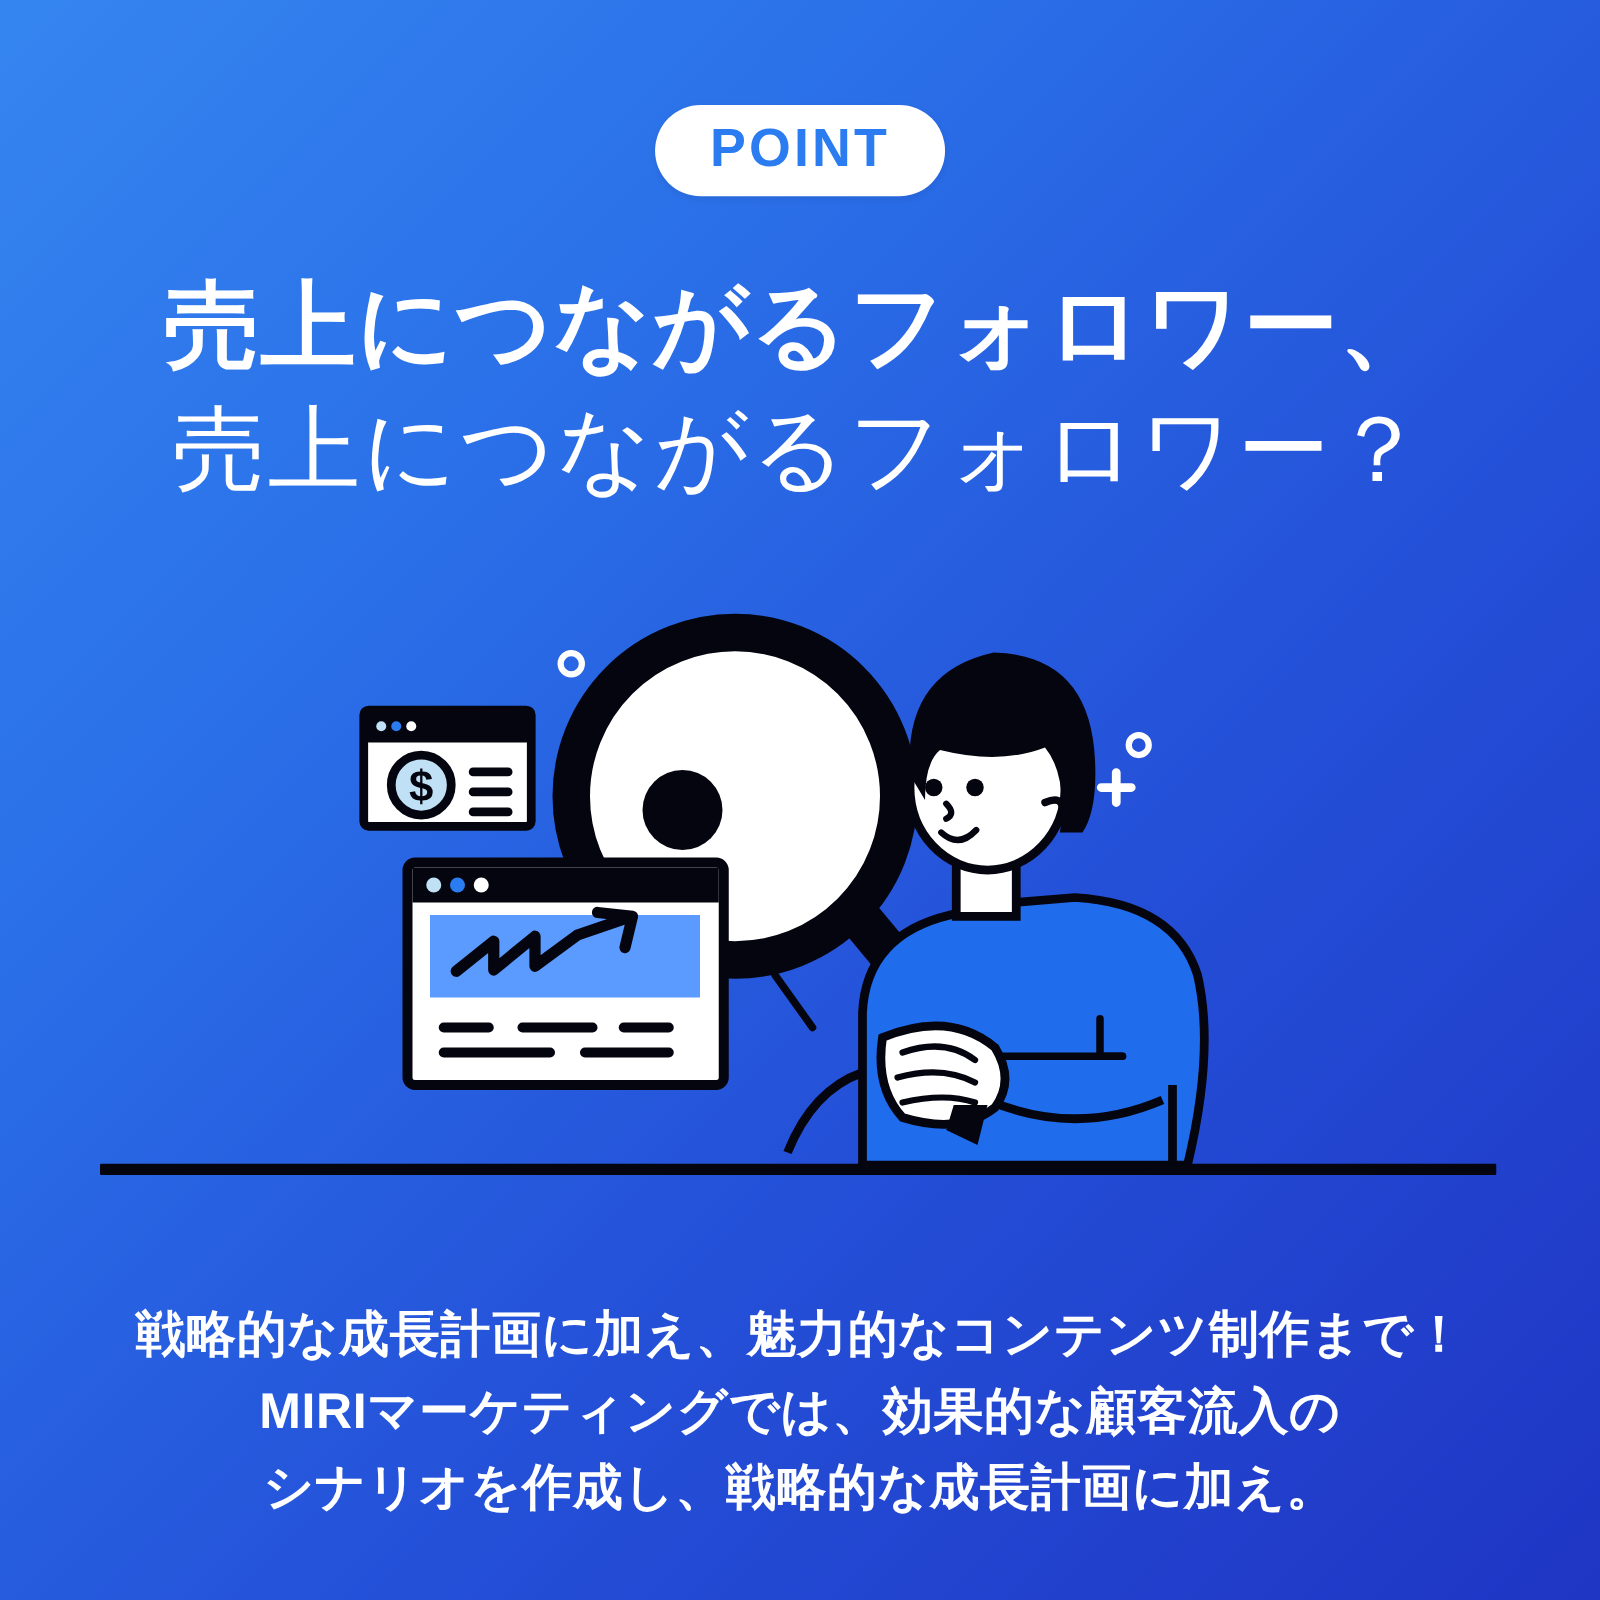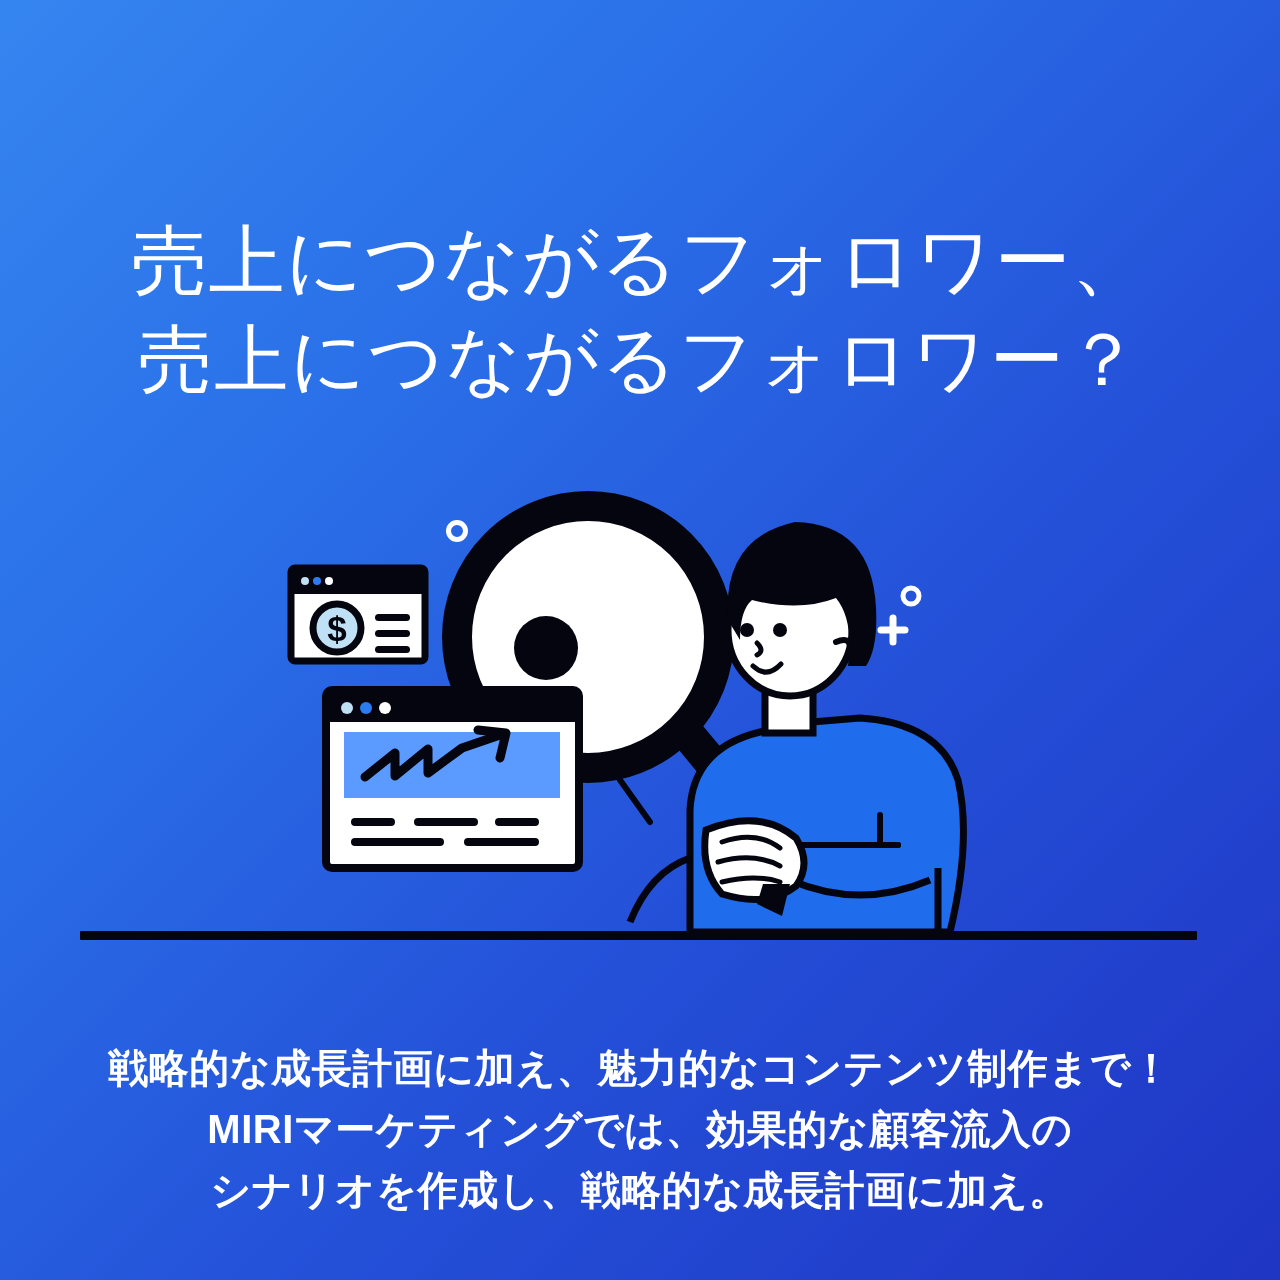--- a/index.html
+++ b/index.html
@@ -47,21 +47,21 @@
     position: absolute;
     left: 0;
     right: 0;
     top: 215px;
     text-align: center;
     color: #ffffff;
   }
   .headline-line1 {
     display: block;
     font-size: 76px;
-    font-weight: normal;
+    font-weight: bold;
     letter-spacing: 1px;
     line-height: 1.22;
     white-space: nowrap;
   }
   .headline-line2 {
     display: block;
     font-size: 74px;
     font-weight: 300;
     letter-spacing: 2px;
     line-height: 1.3;
@@ -107,20 +107,23 @@
     line-height: 1.52;
     letter-spacing: 0.5px;
     white-space: nowrap;
   }
 </style>
 </head>
 <body>
 
 <div id="poster">
 
+  <div class="badge">
+    <span class="badge-label">POINT</span>
+  </div>
 
   <div class="headline">
     <span class="headline-line1">売上につながるフォロワー、</span>
     <span class="headline-line2">売上につながるフォロワー？</span>
   </div>
 
   <div class="illustration">
     <svg width="1280" height="470" viewBox="0 0 1280 470" xmlns="http://www.w3.org/2000/svg">
 
       <circle cx="457" cy="51" r="8.5" fill="none" stroke="#ffffff" stroke-width="5"></circle>

